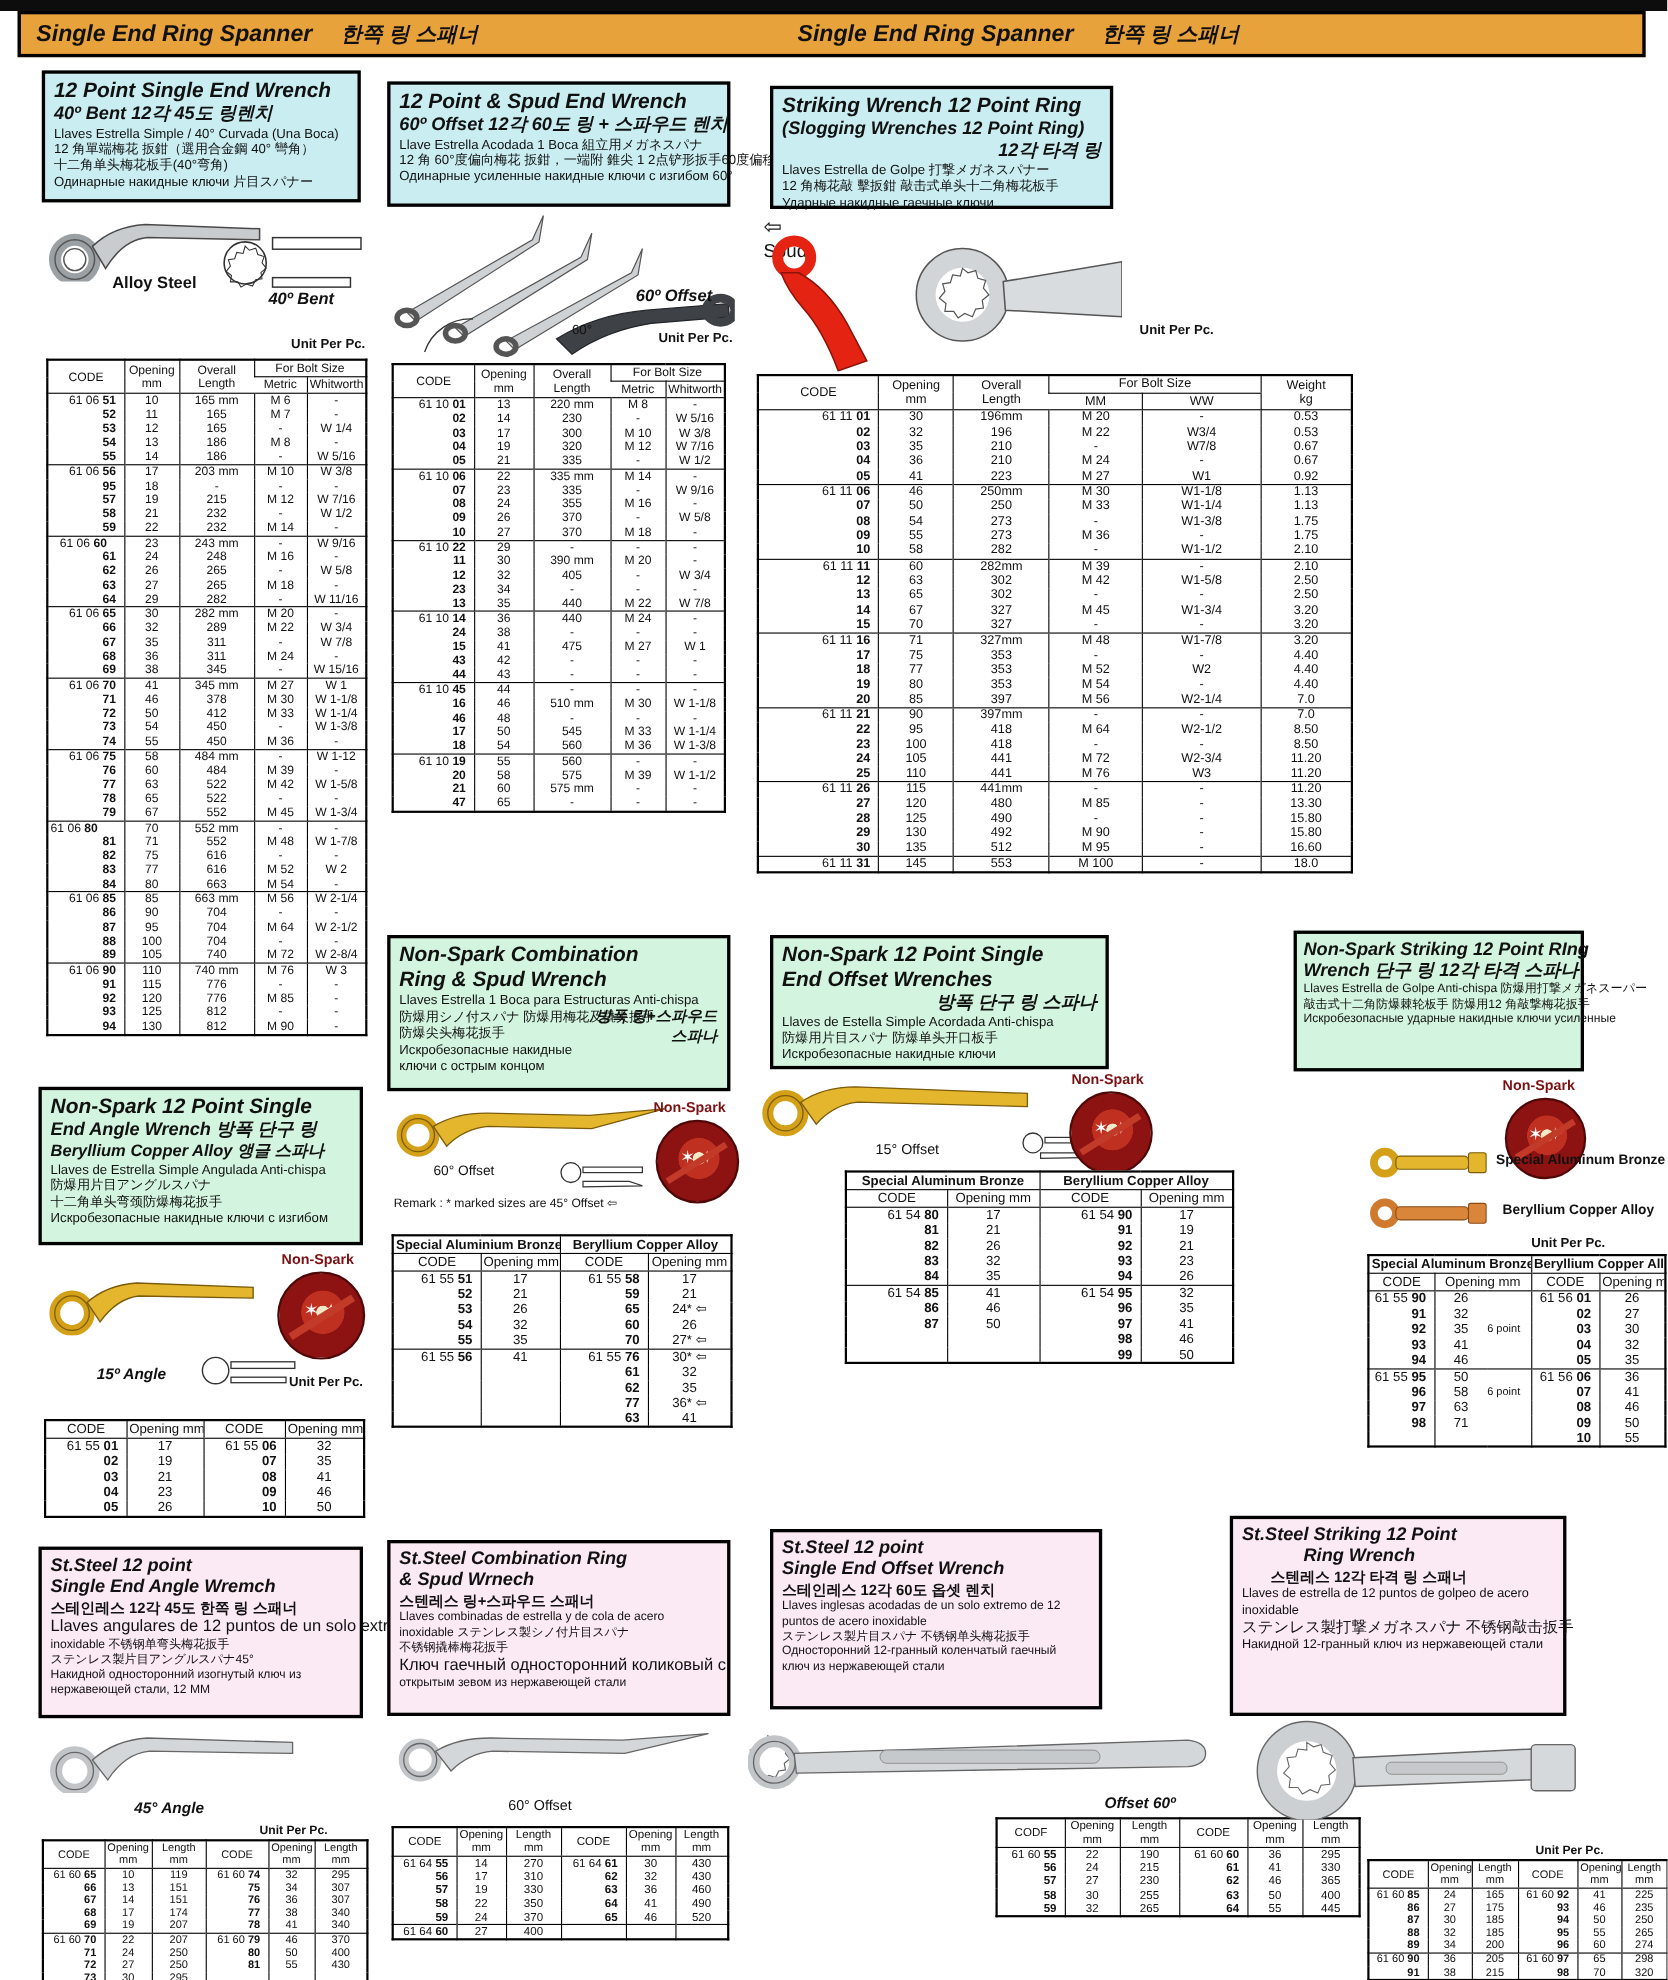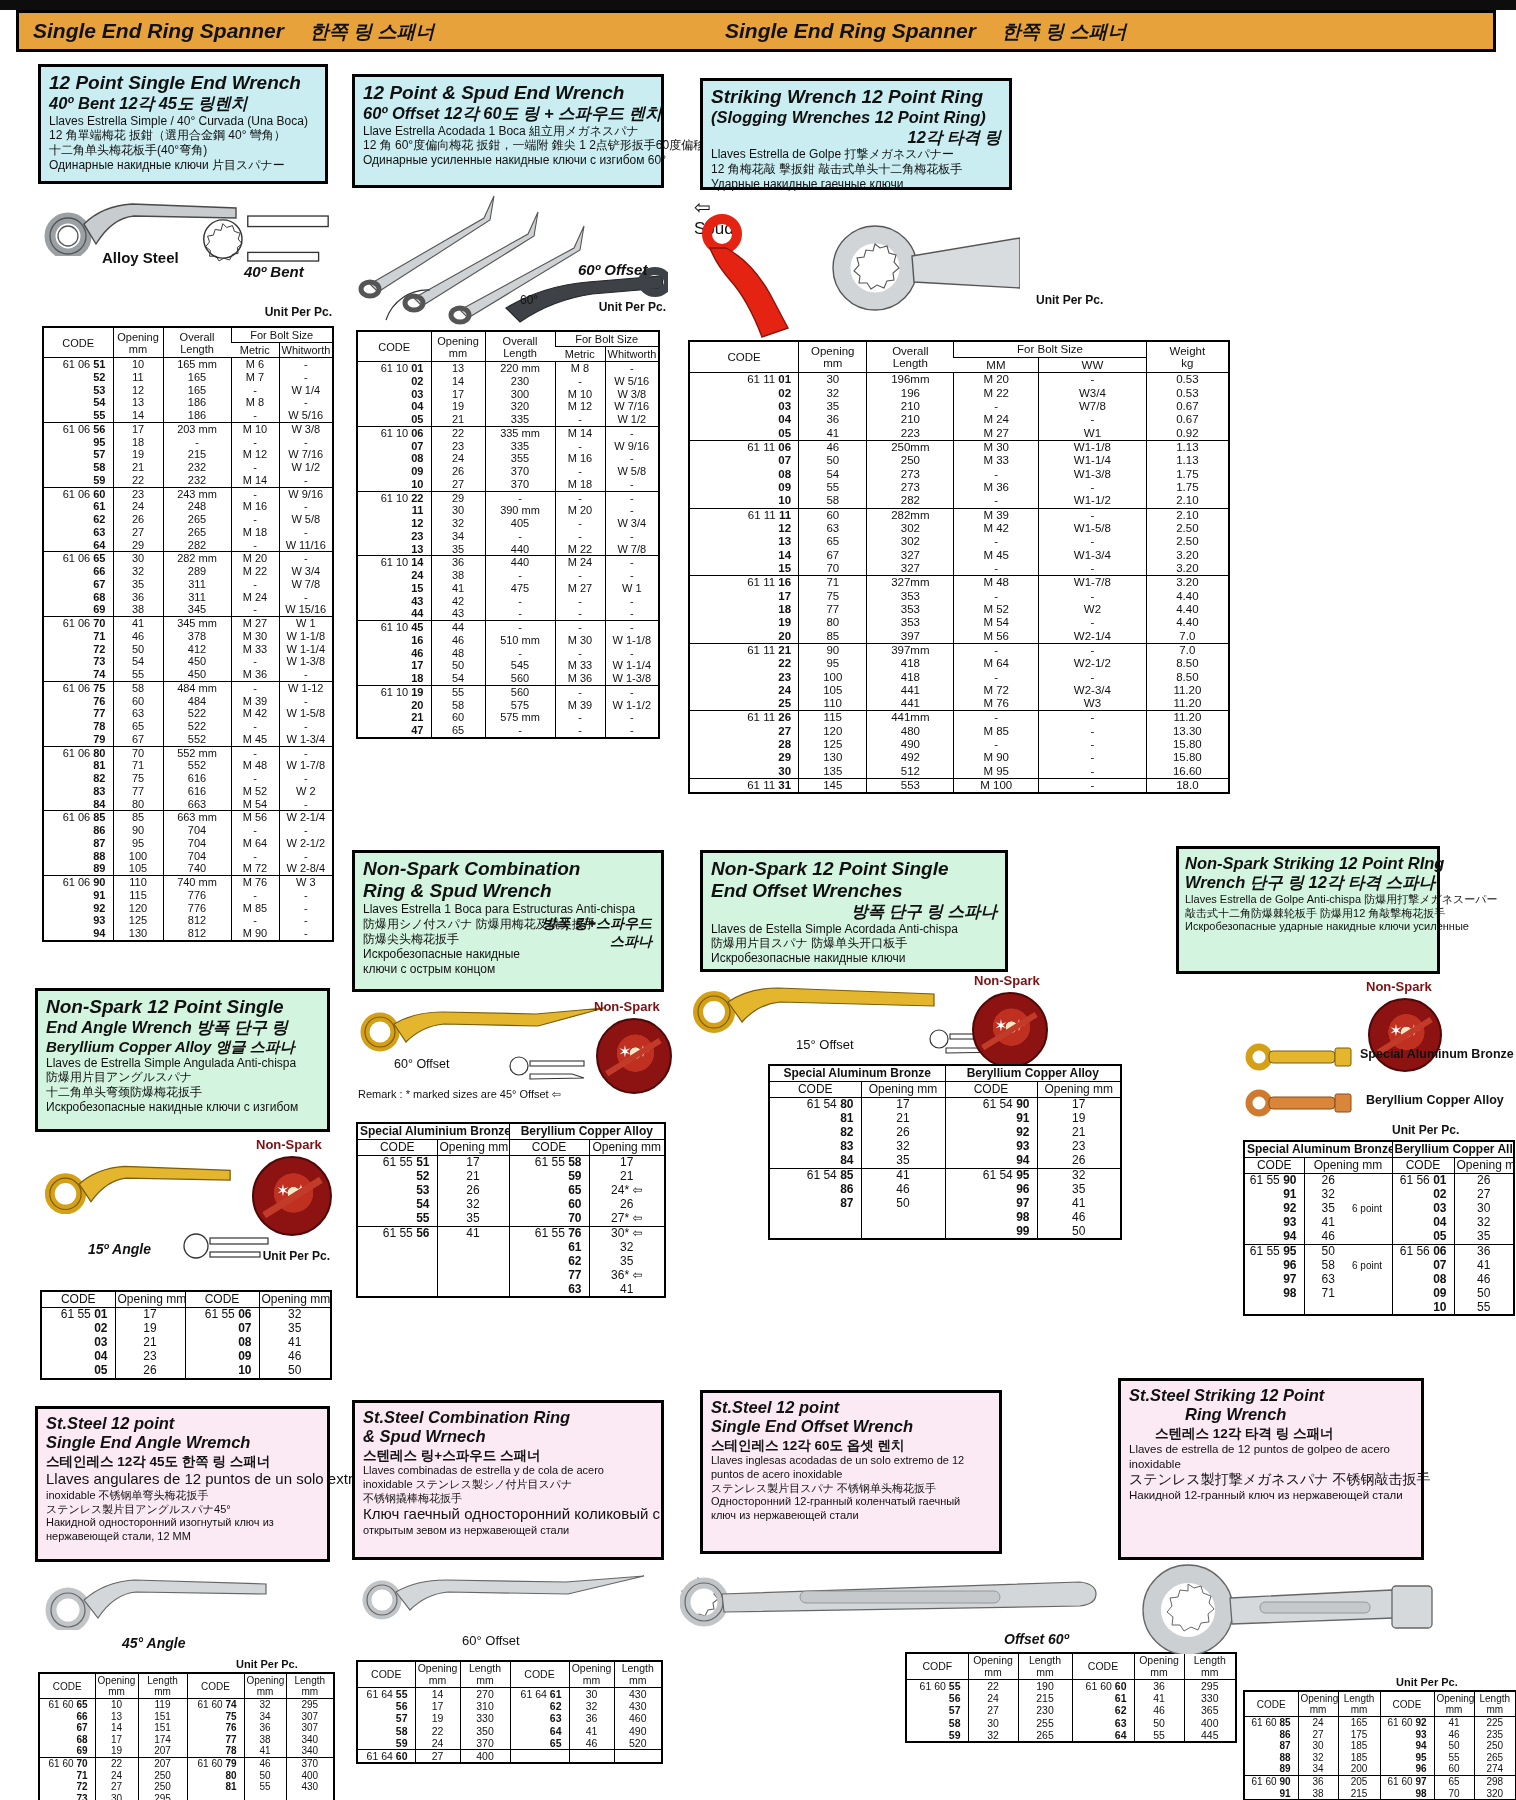--- a/index.html
+++ b/index.html
@@ -187,21 +187,21 @@
           <td>W 1/2</td>
         </tr>
         <tr>
           <td style="text-align: right; padding-right: 7px;"><b>59</b></td>
           <td>22</td>
           <td>232</td>
           <td>M 14</td>
           <td>-</td>
         </tr>
         <tr class="g">
-          <td style="text-align: right; padding-right: 7px;">61 06 <b>60</b></td>
+          <td style="padding-right: 7px;">61 06 <b>60</b></td>
           <td>23</td>
           <td>243 mm</td>
           <td>-</td>
           <td>W 9/16</td>
         </tr>
         <tr>
           <td style="text-align: right; padding-right: 7px;"><b>61</b></td>
           <td>24</td>
           <td>248</td>
           <td>M 16</td>
@@ -327,21 +327,21 @@
           <td>-</td>
         </tr>
         <tr>
           <td style="text-align: right; padding-right: 7px;"><b>79</b></td>
           <td>67</td>
           <td>552</td>
           <td>M 45</td>
           <td>W 1-3/4</td>
         </tr>
         <tr class="g">
-          <td style="text-align: right; padding-right: 7px;">61 06 <b>80</b></td>
+          <td style="text-align: left; padding-right: 7px;">61 06 <b>80</b></td>
           <td>70</td>
           <td>552 mm</td>
           <td>-</td>
           <td>-</td>
         </tr>
         <tr>
           <td style="text-align: right; padding-right: 7px;"><b>81</b></td>
           <td>71</td>
           <td>552</td>
           <td>M 48</td>

